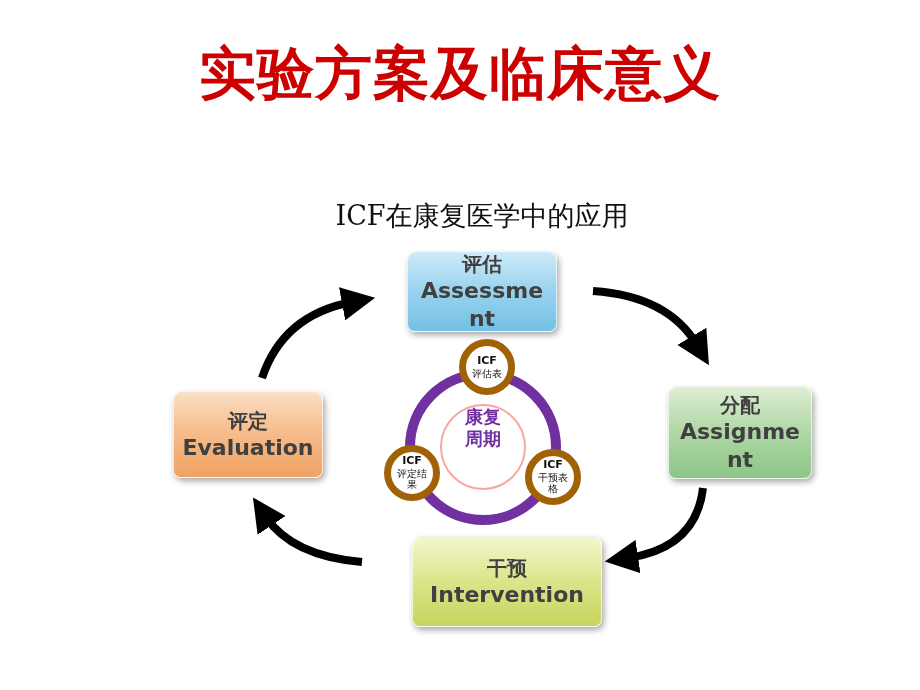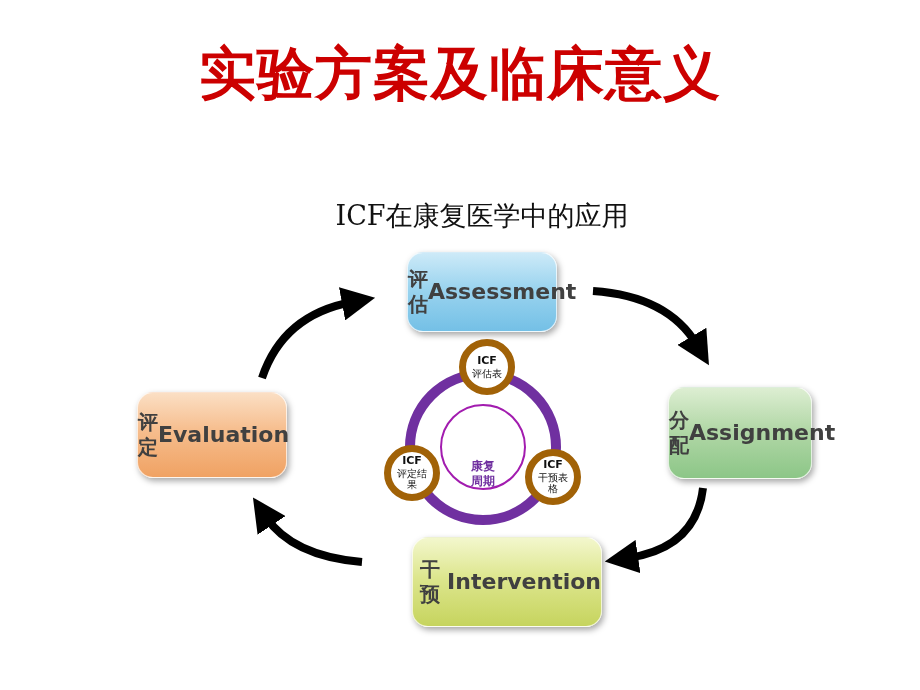--- a/index.html
+++ b/index.html
@@ -24,23 +24,23 @@
     text-align:center;
     font-size:27px; color:#111;
     font-family:"DejaVu Serif", "Liberation Serif", serif;
   }
 
   .arrows { position:absolute; left:0; top:0; }
   .arrow { fill:none; stroke:#000; stroke-width:8; stroke-linecap:butt; }
 
   .node {
     position:absolute;
-    border-radius:16px;
-    display:flex; flex-direction:row;
-    align-items:center; justify-content:flex-start;
+    border-radius:8px;
+    display:flex; flex-direction:column;
+    align-items:center; justify-content:center;
     font-weight:bold; color:#404040;
     text-align:center; line-height:1.25;
     box-shadow:2px 3px 6px rgba(0,0,0,0.35);
     border:1px solid rgba(255,255,255,0.7);
   }
   .node .zh { font-size:20px; }
   .node .en { font-size:22px; }
 
   .node-assessment {
     left:407px; top:252px; width:150px; height:80px;
@@ -48,37 +48,37 @@
   }
   .node-assignment {
     left:668px; top:387px; width:144px; height:92px;
     background:linear-gradient(to bottom, #ddeed2 0%, #b3d8a8 45%, #8cc687 100%);
   }
   .node-intervention {
     left:412px; top:537px; width:190px; height:90px;
     background:linear-gradient(to bottom, #f3f7cd 0%, #dde68e 45%, #c6d45e 100%);
   }
   .node-evaluation {
-    left:137px; top:392px; width:150px; height:86px;
+    left:173px; top:392px; width:150px; height:86px;
     background:linear-gradient(to bottom, #fbdfc4 0%, #f6bd8d 45%, #f0a263 100%);
   }
 
   .ring {
     position:absolute; left:405px; top:369px;
     width:156px; height:156px;
     border:10px solid #7030a0; border-radius:50%;
   }
   .inner-circle {
     position:absolute; left:440px; top:404px;
     width:86px; height:86px;
     background:#fff;
-    border:2px solid #a21caf; border-radius:50%;
+    border:2px solid #fca5a5; border-radius:50%;
     display:flex; flex-direction:column;
-    align-items:center; justify-content:flex-end;
-    color:#7030a0; font-weight:bold; font-size:12px; line-height:1.2;
+    align-items:center; justify-content:flex-start;
+    color:#7030a0; font-weight:bold; font-size:18px; line-height:1.2;
   }
   .satellite {
     position:absolute;
     width:56px; height:56px;
     background:#fff;
     border:7px solid #a16207; border-radius:50%;
     display:flex; flex-direction:column;
     align-items:center; justify-content:center;
     font-size:10px; color:#111; line-height:1.15;
     text-align:center;

